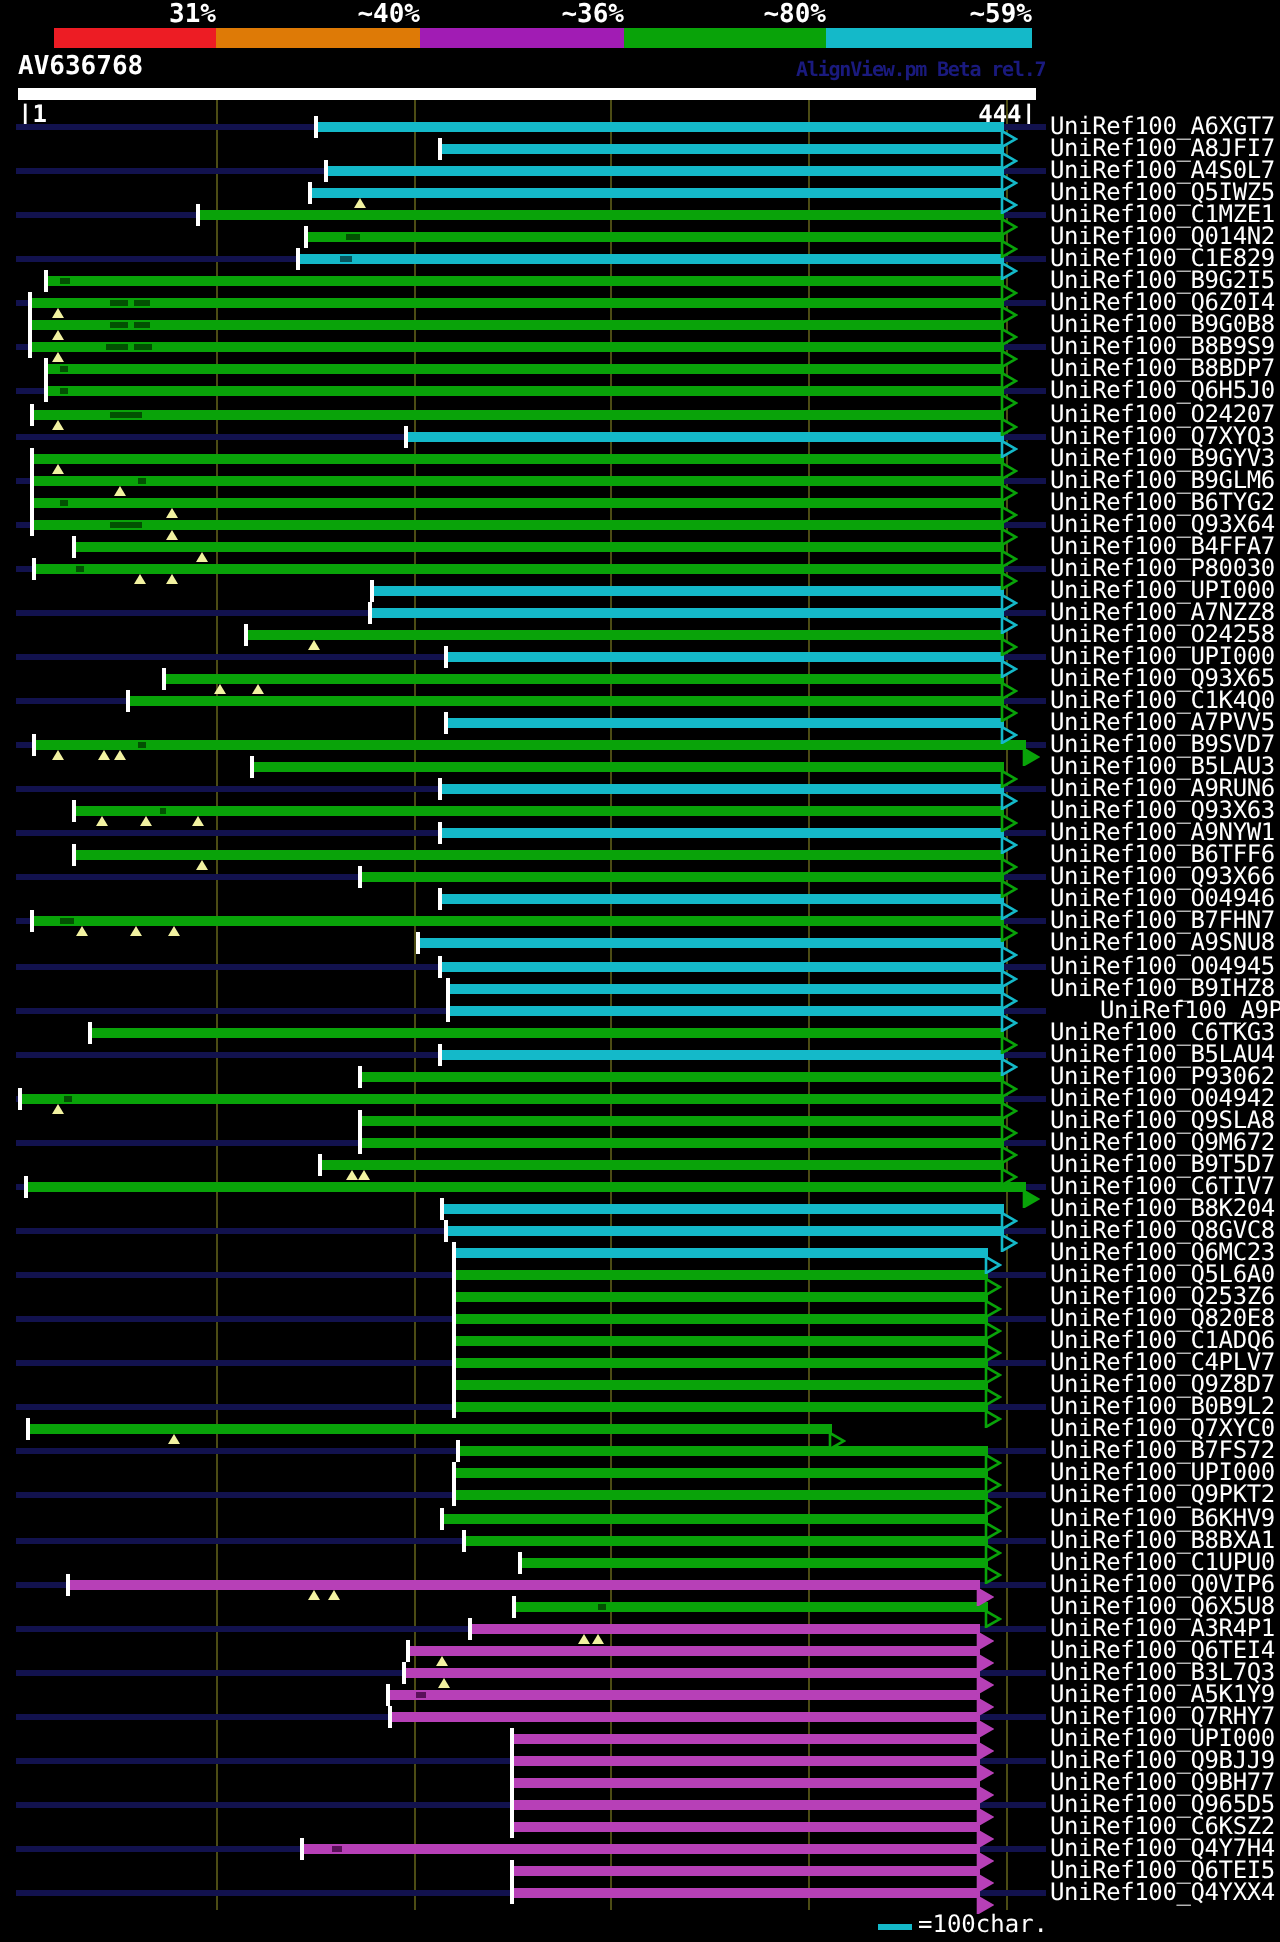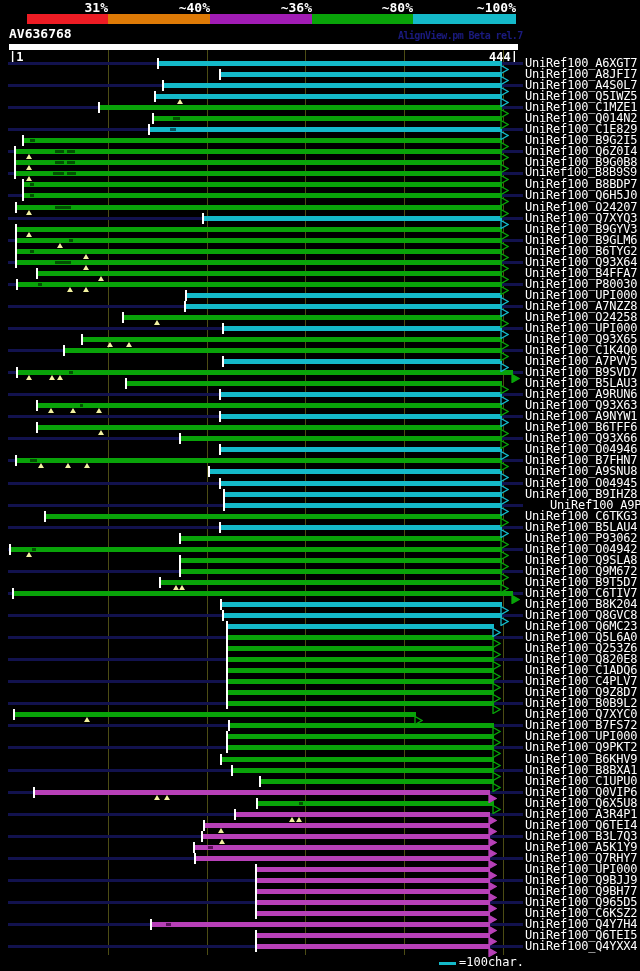--- a/index.html
+++ b/index.html
@@ -28,21 +28,21 @@
       <div style="position: absolute; left: 108px; top: 0px; width: 102px; height: 10px; background: rgb(222, 122, 6);"></div>
       <div style="position: absolute; left: 210px; top: 0px; width: 102px; height: 10px; background: rgb(161, 28, 180);"></div>
       <div style="position: absolute; left: 312px; top: 0px; width: 101px; height: 10px; background: rgb(9, 163, 9);"></div>
       <div style="position: absolute; left: 413px; top: 0px; width: 103px; height: 10px; background: rgb(20, 185, 201);"></div>
     </div>
   <div id="scale-labels" class="abs" style="left:0;top:0;width:640px;height:14px;">
       <span class="pct" style="position: absolute; right: 532px; top: 1px;">31%</span>
       <span class="pct" style="position: absolute; right: 430px; top: 1px;">~40%</span>
       <span class="pct" style="position: absolute; right: 328px; top: 1px;">~36%</span>
       <span class="pct" style="position: absolute; right: 227px; top: 1px;">~80%</span>
-      <span class="pct" style="position: absolute; right: 124px; top: 1px;">~100%</span>
+      <span class="pct" style="position: absolute; right: 124px; top: 1px;">~59%</span>
     </div>
   <div id="hdr-title">AV636768</div>
   <div id="hdr-app">AlignView.pm Beta rel.7</div>
   <div id="querybar"></div>
   <div id="ax-l" class="ax">|1</div>
   <div id="ax-r" class="ax">444|</div>
   <div id="plot">
       <div style="position: absolute; left: 108px; top: 50px; width: 1px; height: 905px; background: rgb(76, 76, 20); z-index: 1;"></div>
       <div style="position: absolute; left: 207px; top: 50px; width: 1px; height: 905px; background: rgb(76, 76, 20); z-index: 1;"></div>
       <div style="position: absolute; left: 305px; top: 50px; width: 1px; height: 905px; background: rgb(76, 76, 20); z-index: 1;"></div>
@@ -125,21 +125,21 @@
       <span class="row-label" style="position: absolute; left: 525px; top: 156px;">UniRef100_B9G0B8</span>
       <div style="position: absolute; left: 8px; top: 172px; width: 515px; height: 3px; background: rgb(18, 18, 78); z-index: 1;"></div>
       <div style="position: absolute; left: 15px; top: 171px; width: 487px; height: 5px; background: rgb(9, 163, 9); z-index: 2;"></div>
       <div style="position: absolute; left: 53px; top: 172px; width: 11px; height: 3px; background: rgb(2, 80, 2); z-index: 3;"></div>
       <div style="position: absolute; left: 67px; top: 172px; width: 9px; height: 3px; background: rgb(2, 80, 2); z-index: 3;"></div>
       <div style="position: absolute; left: 14px; top: 168px; width: 2px; height: 11px; background: rgb(255, 255, 255); z-index: 4;"></div>
       <div style="position: absolute; left: 500px; top: 169px; width: 9px; height: 9px; z-index: 4;"><svg width="9" height="9" viewBox="0 0 9 9">
           <polygon points="1,0.5 8,4.5 1,8.5" fill="#000" stroke="#09a309" stroke-width="1.3"></polygon>
         </svg></div>
       <div style="position: absolute; left: 26px; top: 176px; width: 0px; height: 0px; border-left: 3px solid transparent; border-right: 3px solid transparent; border-bottom: 5px solid rgb(242, 242, 160); z-index: 4;"></div>
-      <span class="row-label" style="position: absolute; left: 525px; top: 167px; font-family: Liberation Mono, monospace;">UniRef100_B8B9S9</span>
+      <span class="row-label" style="position: absolute; left: 525px; top: 167px;">UniRef100_B8B9S9</span>
       <div style="position: absolute; left: 23px; top: 182px; width: 479px; height: 5px; background: rgb(9, 163, 9); z-index: 2;"></div>
       <div style="position: absolute; left: 30px; top: 183px; width: 4px; height: 3px; background: rgb(2, 80, 2); z-index: 3;"></div>
       <div style="position: absolute; left: 22px; top: 179px; width: 2px; height: 11px; background: rgb(255, 255, 255); z-index: 4;"></div>
       <div style="position: absolute; left: 500px; top: 180px; width: 9px; height: 9px; z-index: 4;"><svg width="9" height="9" viewBox="0 0 9 9">
           <polygon points="1,0.5 8,4.5 1,8.5" fill="#000" stroke="#09a309" stroke-width="1.3"></polygon>
         </svg></div>
       <span class="row-label" style="position: absolute; left: 525px; top: 178px;">UniRef100_B8BDP7</span>
       <div style="position: absolute; left: 8px; top: 194px; width: 515px; height: 3px; background: rgb(18, 18, 78); z-index: 1;"></div>
       <div style="position: absolute; left: 23px; top: 193px; width: 479px; height: 5px; background: rgb(9, 163, 9); z-index: 2;"></div>
       <div style="position: absolute; left: 30px; top: 194px; width: 4px; height: 3px; background: rgb(2, 80, 2); z-index: 3;"></div>

